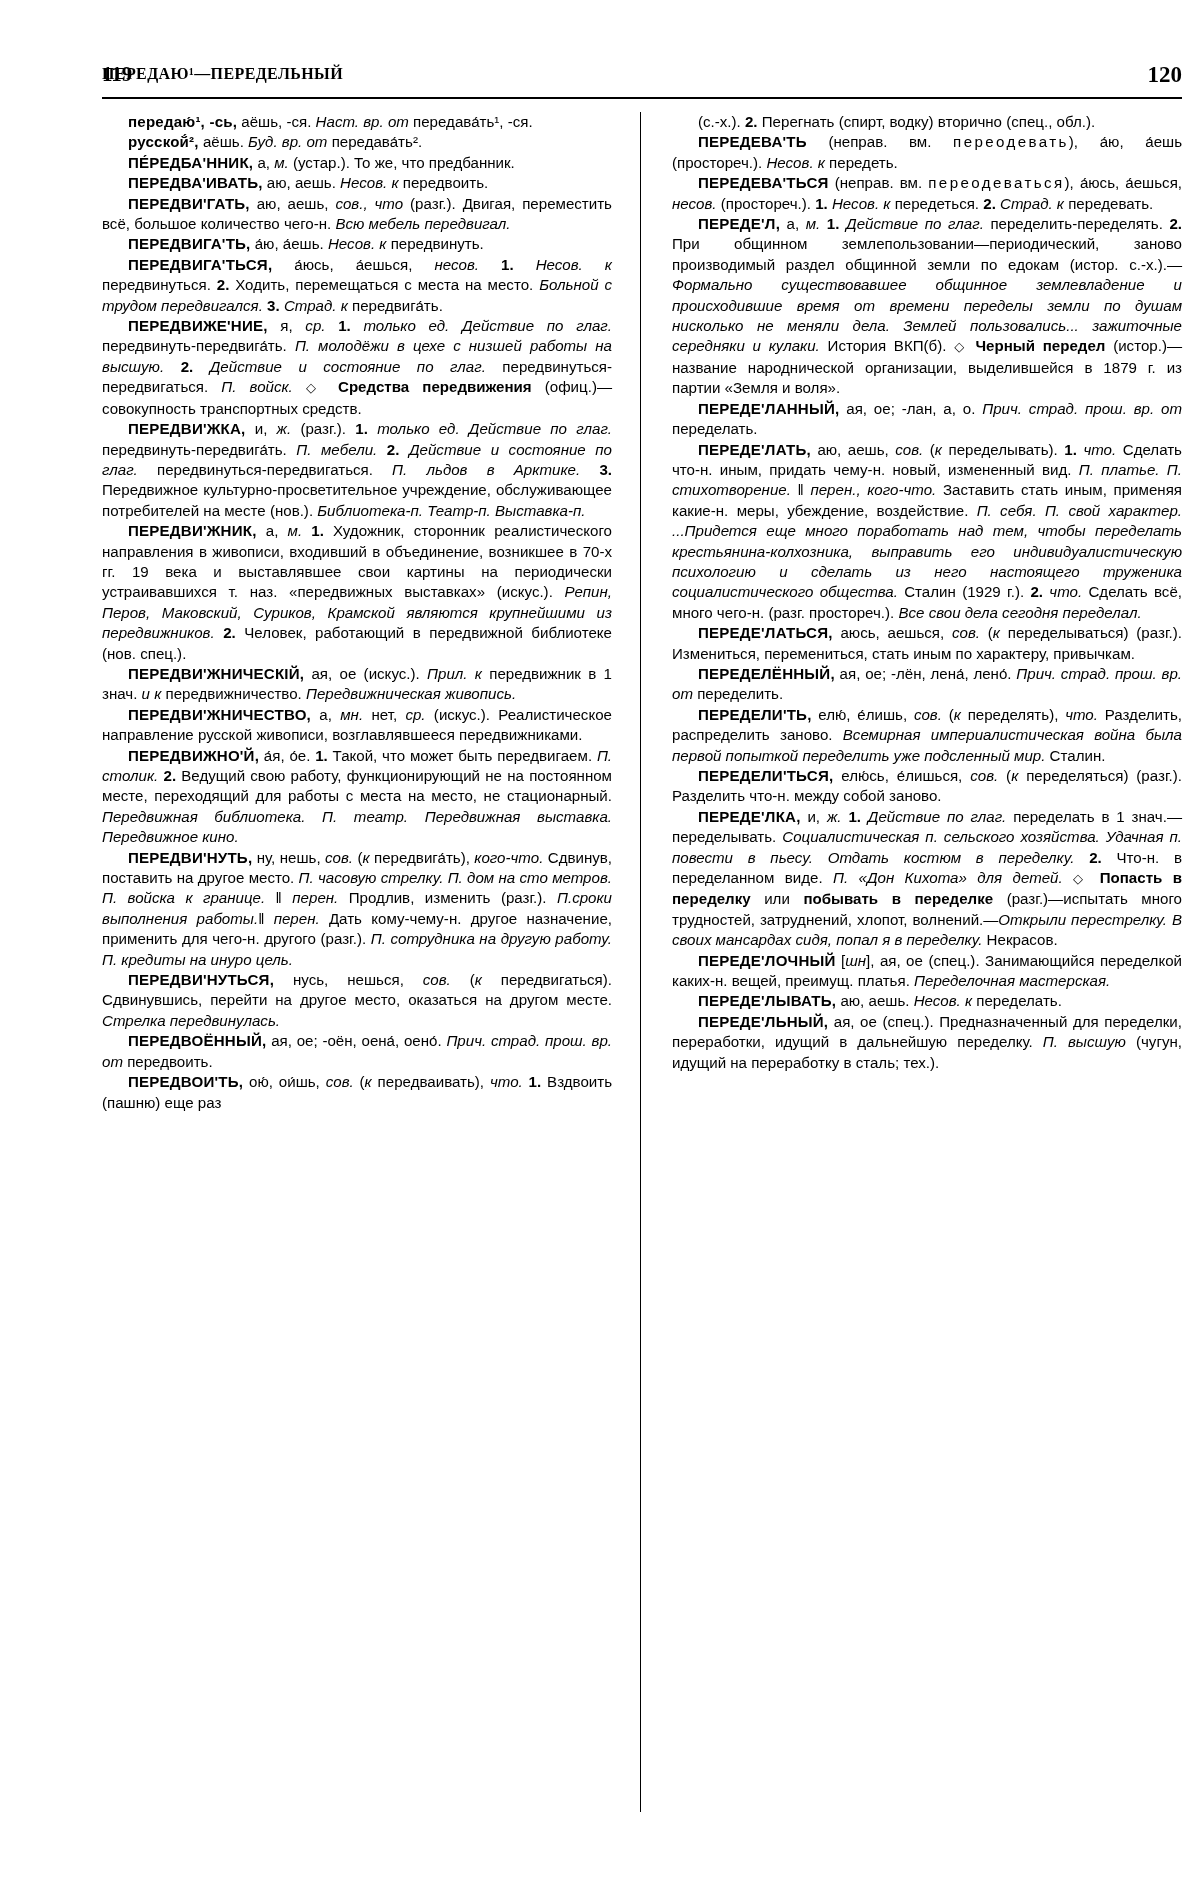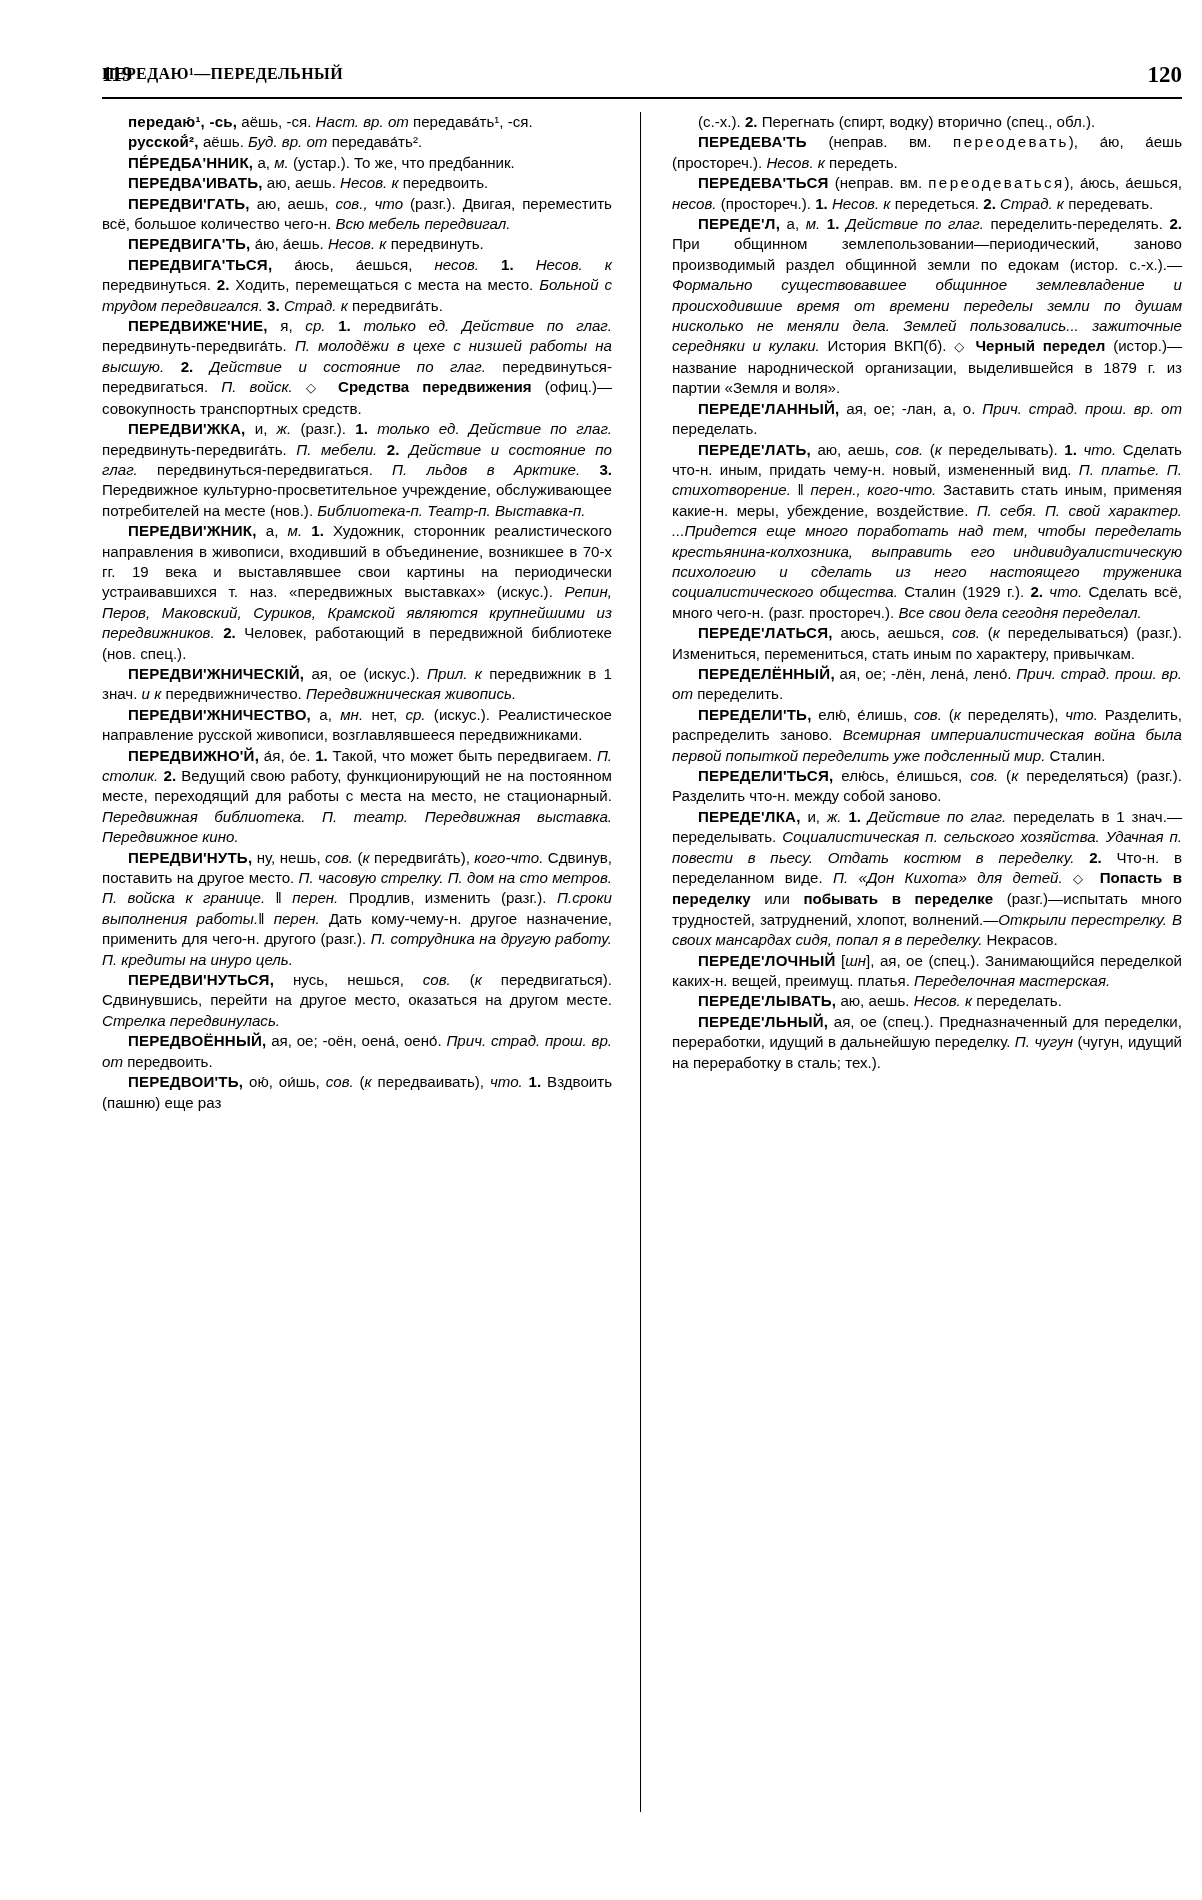--- a/index.html
+++ b/index.html
@@ -153,17 +153,17 @@
         <p class="entry"><span class="hw">ПЕРЕДЕ'Л,</span> а, <span class="it">м.</span> <span class="b">1.</span> <span class="it">Действие по глаг.</span> переделить-переделять. <span class="b">2.</span> При общинном землепользовании—периодический, заново производимый раздел общинной земли по едокам (истор. с.-х.).—<span class="it">Формально существовавшее общинное землевладение и происходившие время от времени переделы земли по душам нисколько не меняли дела. Землей пользовались... зажиточные середняки и кулаки.</span> История ВКП(б). <span class="dia">◇</span> <span class="b">Черный передел</span> (истор.)—название народнической организации, выделившейся в 1879 г. из партии «Земля и воля».</p>
         <p class="entry"><span class="hw">ПЕРЕДЕ'ЛАННЫЙ,</span> ая, ое; -лан, а, о. <span class="it">Прич. страд. прош. вр. от</span> переделать.</p>
         <p class="entry"><span class="hw">ПЕРЕДЕ'ЛАТЬ,</span> аю, аешь, <span class="it">сов.</span> (<span class="it">к</span> переделывать). <span class="b">1.</span> <span class="it">что.</span> Сделать что-н. иным, придать чему-н. новый, измененный вид. <span class="it">П. платье. П. стихотворение.</span> ‖ <span class="it">перен., кого-что.</span> Заставить стать иным, применяя какие-н. меры, убеждение, воздействие. <span class="it">П. себя. П. свой характер. ...Придется еще много поработать над тем, чтобы переделать крестьянина-колхозника, выправить его индивидуалистическую психологию и сделать из него настоящего труженика социалистического общества.</span> Сталин (1929 г.). <span class="b">2.</span> <span class="it">что.</span> Сделать всё, много чего-н. (разг. простореч.). <span class="it">Все свои дела сегодня переделал.</span></p>
         <p class="entry"><span class="hw">ПЕРЕДЕ'ЛАТЬСЯ,</span> аюсь, аешься, <span class="it">сов.</span> (<span class="it">к</span> переделываться) (разг.). Измениться, перемениться, стать иным по характеру, привычкам.</p>
         <p class="entry"><span class="hw">ПЕРЕДЕЛЁННЫЙ,</span> ая, ое; -лён, лена́, лено́. <span class="it">Прич. страд. прош. вр. от</span> переделить.</p>
         <p class="entry"><span class="hw">ПЕРЕДЕЛИ'ТЬ,</span> елю́, е́лишь, <span class="it">сов.</span> (<span class="it">к</span> переделять), <span class="it">что.</span> Разделить, распределить заново. <span class="it">Всемирная империалистическая война была первой попыткой переделить уже подсленный мир.</span> Сталин.</p>
         <p class="entry"><span class="hw">ПЕРЕДЕЛИ'ТЬСЯ,</span> елю́сь, е́лишься, <span class="it">сов.</span> (<span class="it">к</span> переделяться) (разг.). Разделить что-н. между собой заново.</p>
         <p class="entry"><span class="hw">ПЕРЕДЕ'ЛКА,</span> и, <span class="it">ж.</span> <span class="b">1.</span> <span class="it">Действие по глаг.</span> переделать в 1 знач.—переделывать. <span class="it">Социалистическая п. сельского хозяйства. Удачная п. повести в пьесу. Отдать костюм в переделку.</span> <span class="b">2.</span> Что-н. в переделанном виде. <span class="it">П. «Дон Кихота» для детей.</span> <span class="dia">◇</span> <span class="b">Попасть в переделку</span> или <span class="b">побывать в переделке</span> (разг.)—испытать много трудностей, затруднений, хлопот, волнений.—<span class="it">Открыли перестрелку. В своих мансардах сидя, попал я в переделку.</span> Некрасов.</p>
         <p class="entry"><span class="hw">ПЕРЕДЕ'ЛОЧНЫЙ</span> [<span class="it">шн</span>], ая, ое (спец.). Занимающийся переделкой каких-н. вещей, преимущ. платья. <span class="it">Переделочная мастерская.</span></p>
         <p class="entry"><span class="hw">ПЕРЕДЕ'ЛЫВАТЬ,</span> аю, аешь. <span class="it">Несов. к</span> переделать.</p>
-        <p class="entry"><span class="hw">ПЕРЕДЕ'ЛЬНЫЙ,</span> ая, ое (спец.). Предназначенный для переделки, переработки, идущий в дальнейшую переделку. <span class="it">П. чугун</span> (чугун, идущий на переработку в сталь; тех.).</p>
+        <p class="entry"><span class="hw">ПЕРЕДЕ'ЛЬНЫЙ,</span> ая, ое (спец.). Предназначенный для переделки, переработки, идущий в дальнейшую переделку. <span class="it">П. высшую</span> (чугун, идущий на переработку в сталь; тех.).</p>
       </div>
   </div>
 
 </div>
 
 </body></html>

